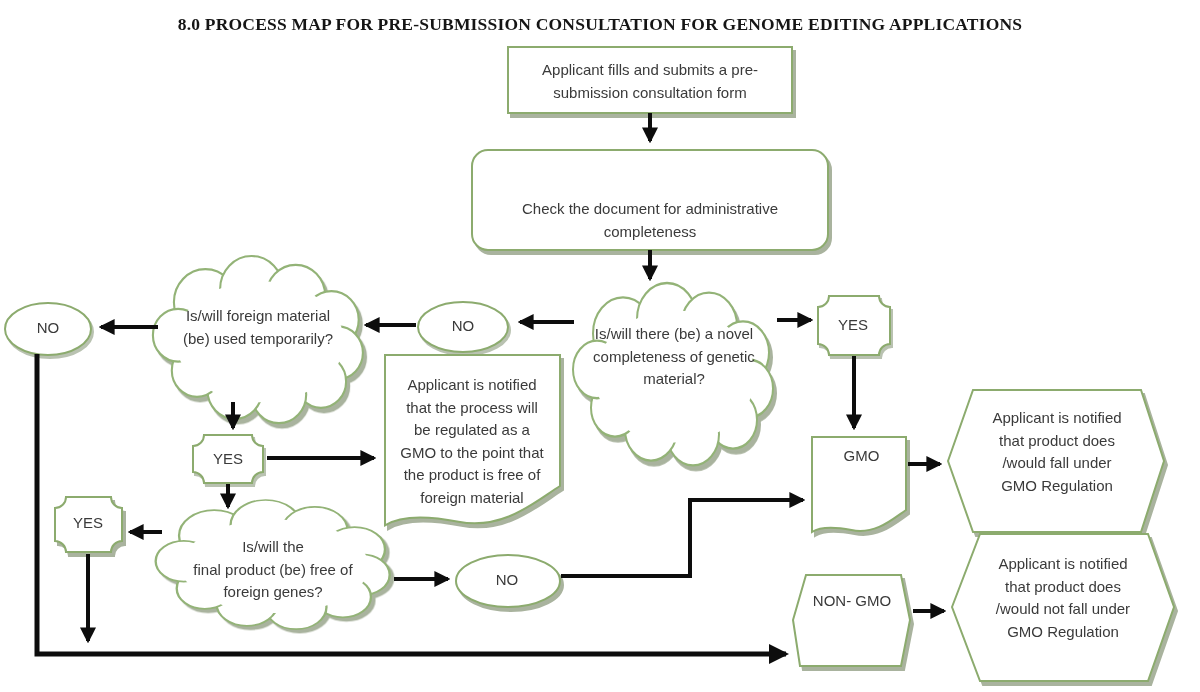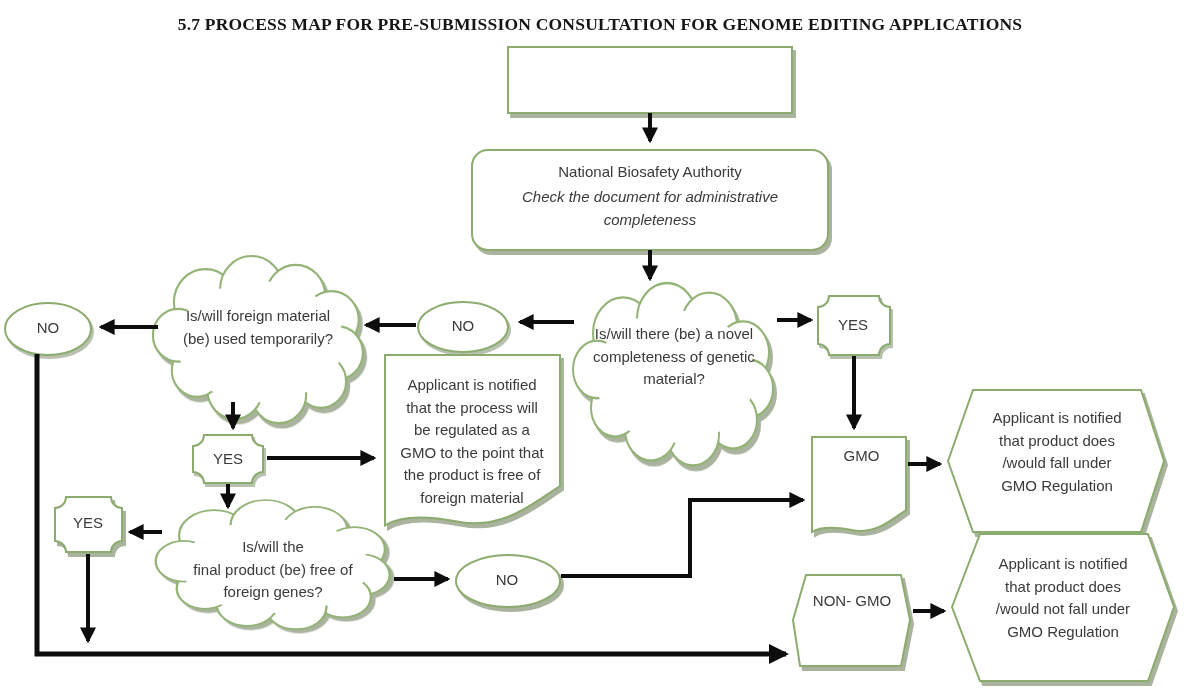--- a/index.html
+++ b/index.html
@@ -17,21 +17,21 @@
        white-space:pre-line;font-size:15px;line-height:1.5;pointer-events:none;}
   .title{position:absolute;z-index:2;left:0;top:14px;width:1200px;text-align:center;
          font-family:"Liberation Serif",serif;font-weight:bold;font-size:17.5px;
          color:#151515;letter-spacing:.2px;}
 </style>
 </head>
 <body>
 
 <div id="stage">
 
-  <div class="title">5.7 PROCESS MAP FOR PRE-SUBMISSION CONSULTATION FOR GENOME EDITING APPLICATIONS</div>
+  <div class="title">8.0 PROCESS MAP FOR PRE-SUBMISSION CONSULTATION FOR GENOME EDITING APPLICATIONS</div>
 
   <svg id="chart-svg" width="1200" height="692" viewBox="0 0 1200 692">
     <defs>
       <marker id="ah" viewBox="0 0 10 10" refX="8.5" refY="5" markerWidth="4" markerHeight="4" orient="auto-start-reverse">
         <path d="M0,0 L10,5 L0,10 Z" fill="#0d0d0d"></path>
       </marker>
       <g id="cloudProto" class="cloudproto">
         <circle cx="48" cy="42" r="30"></circle>
         <circle cx="92" cy="30" r="30"></circle>
         <circle cx="134" cy="36" r="28"></circle>
@@ -82,23 +82,24 @@
     <path class="conn" marker-end="url(#ah)" d="M88,554 V641"></path>
     <path class="conn thick" marker-end="url(#ah)" d="M37,354 V654 H786"></path>
     <path class="conn" marker-end="url(#ah)" d="M394,579 H448"></path>
     <path class="conn" marker-end="url(#ah)" d="M561,576 H690 V500 H803"></path>
     <path class="conn" marker-end="url(#ah)" d="M777,320 H811"></path>
     <path class="conn" marker-end="url(#ah)" d="M854,356 V428"></path>
     <path class="conn" marker-end="url(#ah)" d="M908,464 H940"></path>
     <path class="conn" marker-end="url(#ah)" d="M913,611 H944"></path>
   </svg>
 
+  <div class="lbl" style="left:650px;top:81px;width:270px;">Applicant fills and submits a pre-
+submission consultation form</div>
 
-  <div class="lbl" style="left:650px;top:172px;width:340px;">National Biosafety Authority</div>
-  <div class="lbl" style="left:650px;top:208px;width:330px;font-style:italic;">Check the document for administrative
+  <div class="lbl" style="left:650px;top:220px;width:330px;">Check the document for administrative
 completeness</div>
 
   <div class="lbl" style="left:674px;top:357px;width:200px;">Is/will there (be) a novel
 completeness of genetic
 material?</div>
   <div class="lbl" style="left:463px;top:326px;width:80px;">NO</div>
   <div class="lbl" style="left:853px;top:325px;width:70px;">YES</div>
 
   <div class="lbl" style="left:258px;top:327px;width:200px;">Is/will foreign material
 (be) used temporarily?</div>

